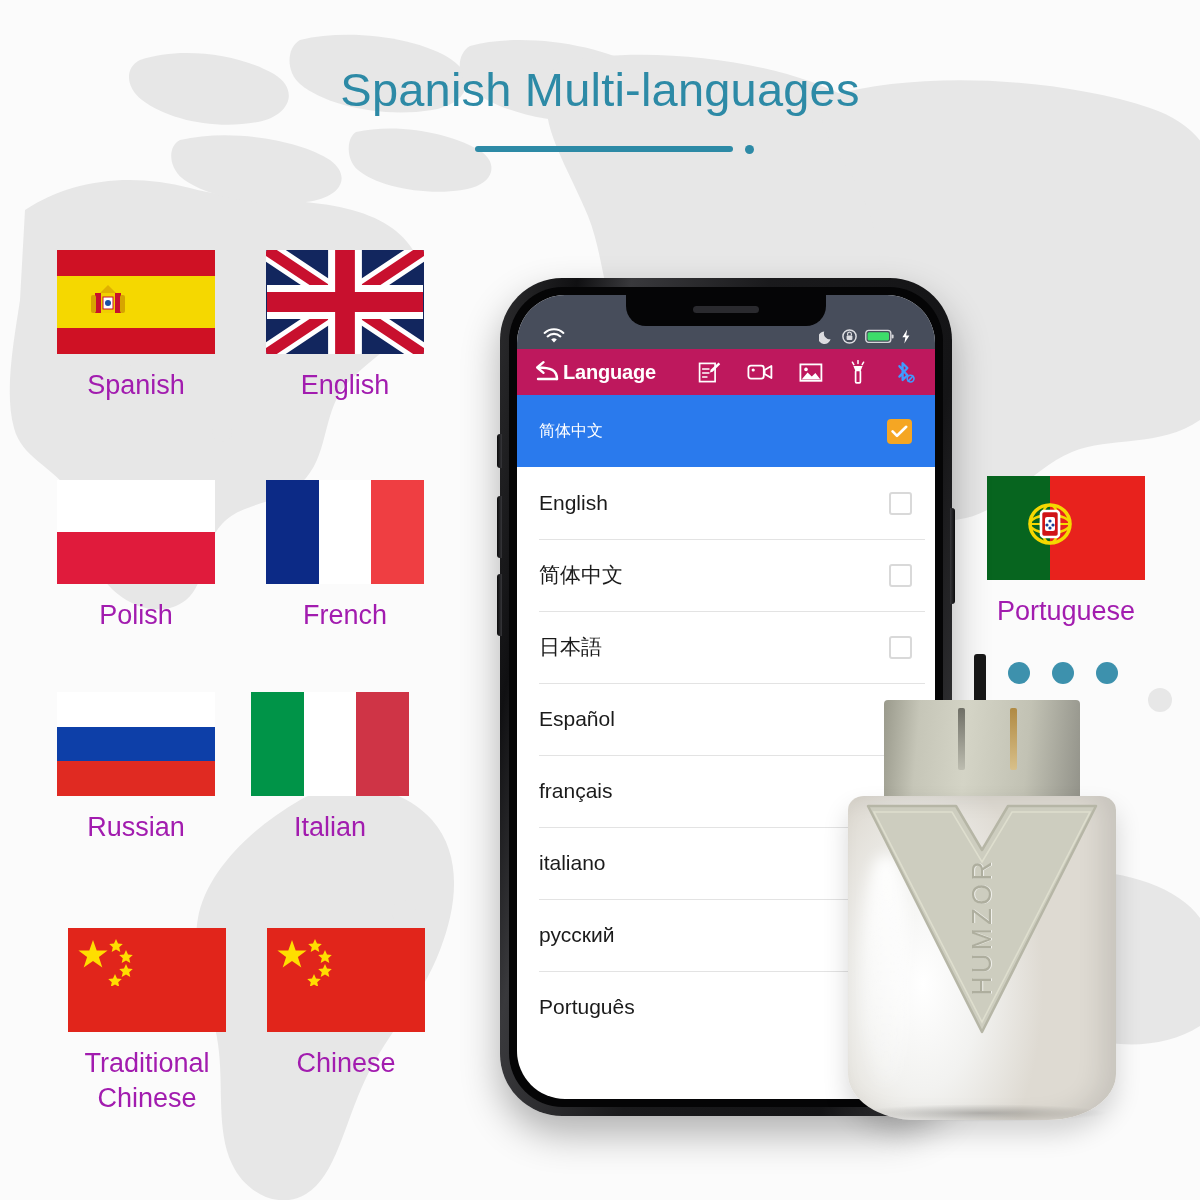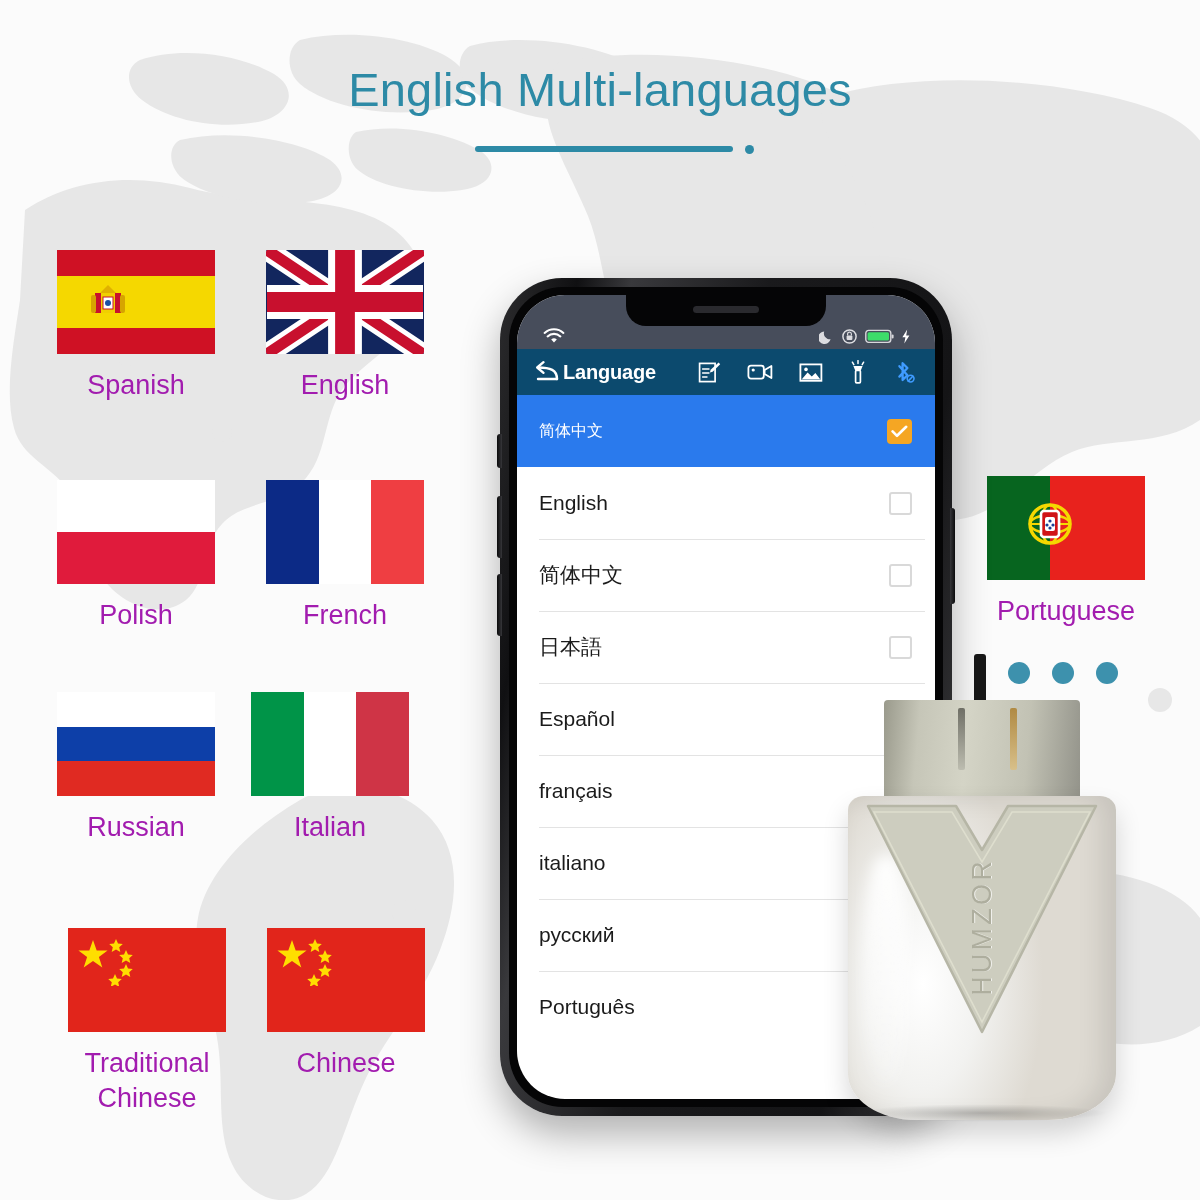--- a/index.html
+++ b/index.html
@@ -173,21 +173,21 @@
   }
   .notch-speaker {
     position: absolute; left: 50%; top: 11px; transform: translateX(-50%);
     width: 66px; height: 7px; border-radius: 4px; background: #2a2a2e;
   }
   .sb-left, .sb-right { display: flex; align-items: center; gap: 7px; z-index: 4; }
 
   
   .toolbar {
     height: 46px;
-    background: #0c4a6e;
+    background: #be185d;
     display: flex; align-items: center;
     padding: 0 12px 0 14px;
     gap: 16px;
   }
   .tb-back { display: flex; align-items: center; gap: 2px; flex: 0 0 auto; cursor: pointer; }
   .tb-title {
     color: #fff; font-size: 20px; font-weight: 700; letter-spacing: -0.2px;
   }
   .tb-icons { display: flex; align-items: center; gap: 26px; margin-left: 26px; }
 
@@ -338,21 +338,21 @@
       <circle cx="128" cy="352" r="14"></circle>
       <circle cx="222" cy="432" r="10"></circle>
       <circle cx="404" cy="912" r="12"></circle>
       <circle cx="940" cy="600" r="11"></circle>
       <circle cx="614" cy="642" r="9"></circle>
       <circle cx="560" cy="1072" r="13"></circle>
       <circle cx="1160" cy="700" r="12"></circle>
     </g>
   </svg>
 
-  <div class="page-title">English Multi-languages</div>
+  <div class="page-title">Spanish Multi-languages</div>
   <div class="title-rule"></div>
   <div class="title-dot"></div>
 
   <div class="flag-cell" style="left:56px; top:250px; width:160px;">
     <div class="flag-box fl-es">
       <div class="band-t"></div>
         <div class="band-b"></div>
       <svg class="coa" viewBox="0 0 34 38">
         <rect x="4" y="10" width="26" height="20" rx="3" fill="#c8102e"></rect>
         <rect x="10" y="10" width="14" height="20" fill="#f0d000"></rect>

